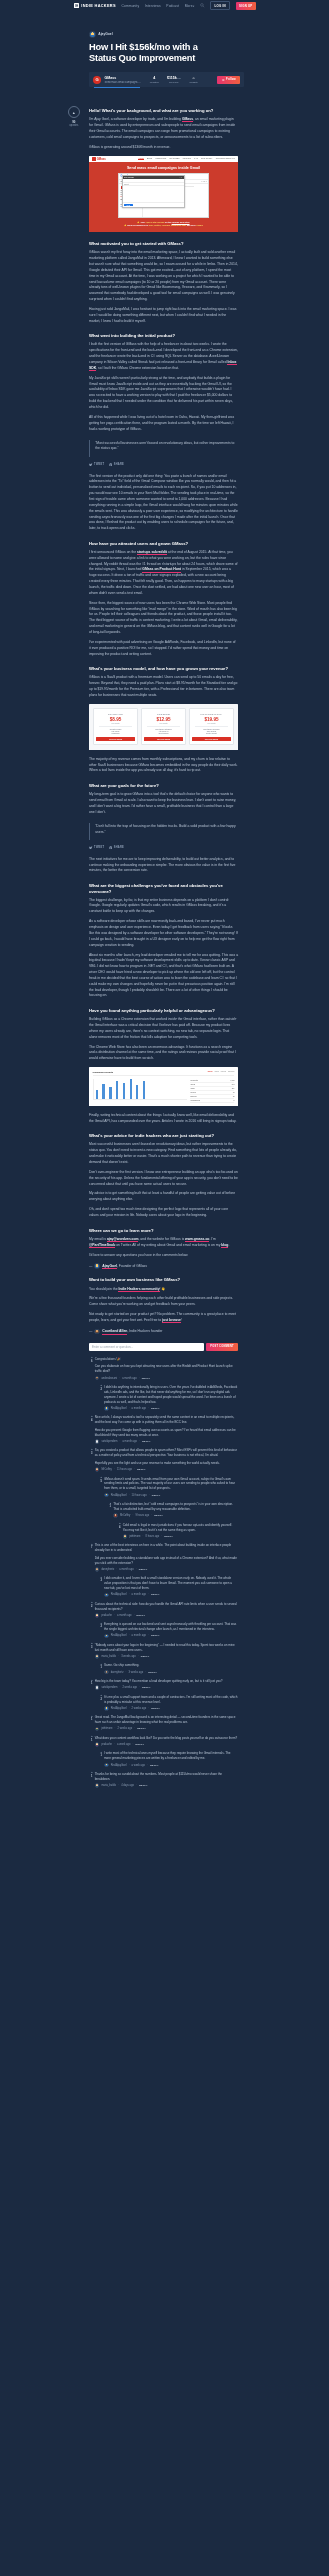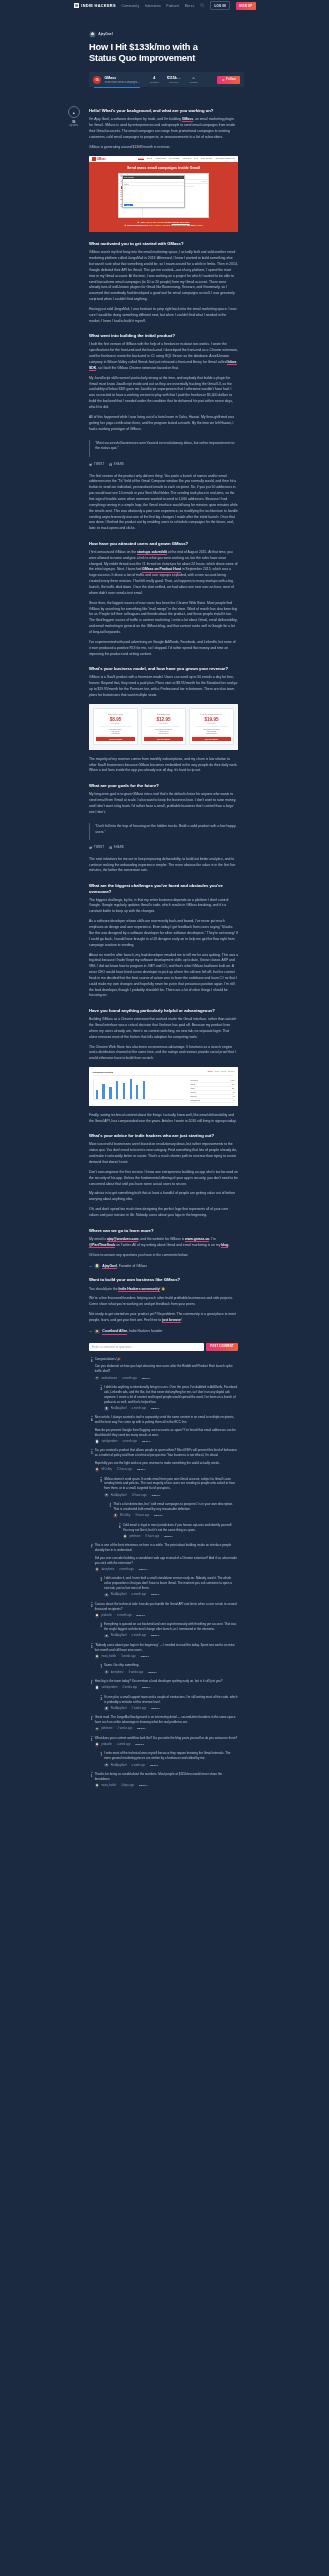--- a/index.html
+++ b/index.html
@@ -311,21 +311,21 @@
   <button class="btn-signup">SIGN UP</button>
 </div>
 
 <div class="wrap">
   <div class="col">
 
     <div class="byline">
       <div class="avatar av-a"></div>
       <span class="byline-name">AjayGoel</span>
     </div>
-    <h1 class="title">How I Hit $133k/mo with a Status Quo Improvement</h1>
+    <h1 class="title">How I Hit $156k/mo with a Status Quo Improvement</h1>
 
     <div class="prodcard">
       <div class="prod-logo">G</div>
       <div class="prod-meta">
         <div class="prod-name">GMass</div>
         <div class="prod-tag">Send mass email campaigns ...</div>
       </div>
       <div class="stat">
         <div class="stat-v">4</div>
         <div class="stat-l">Updates</div>

